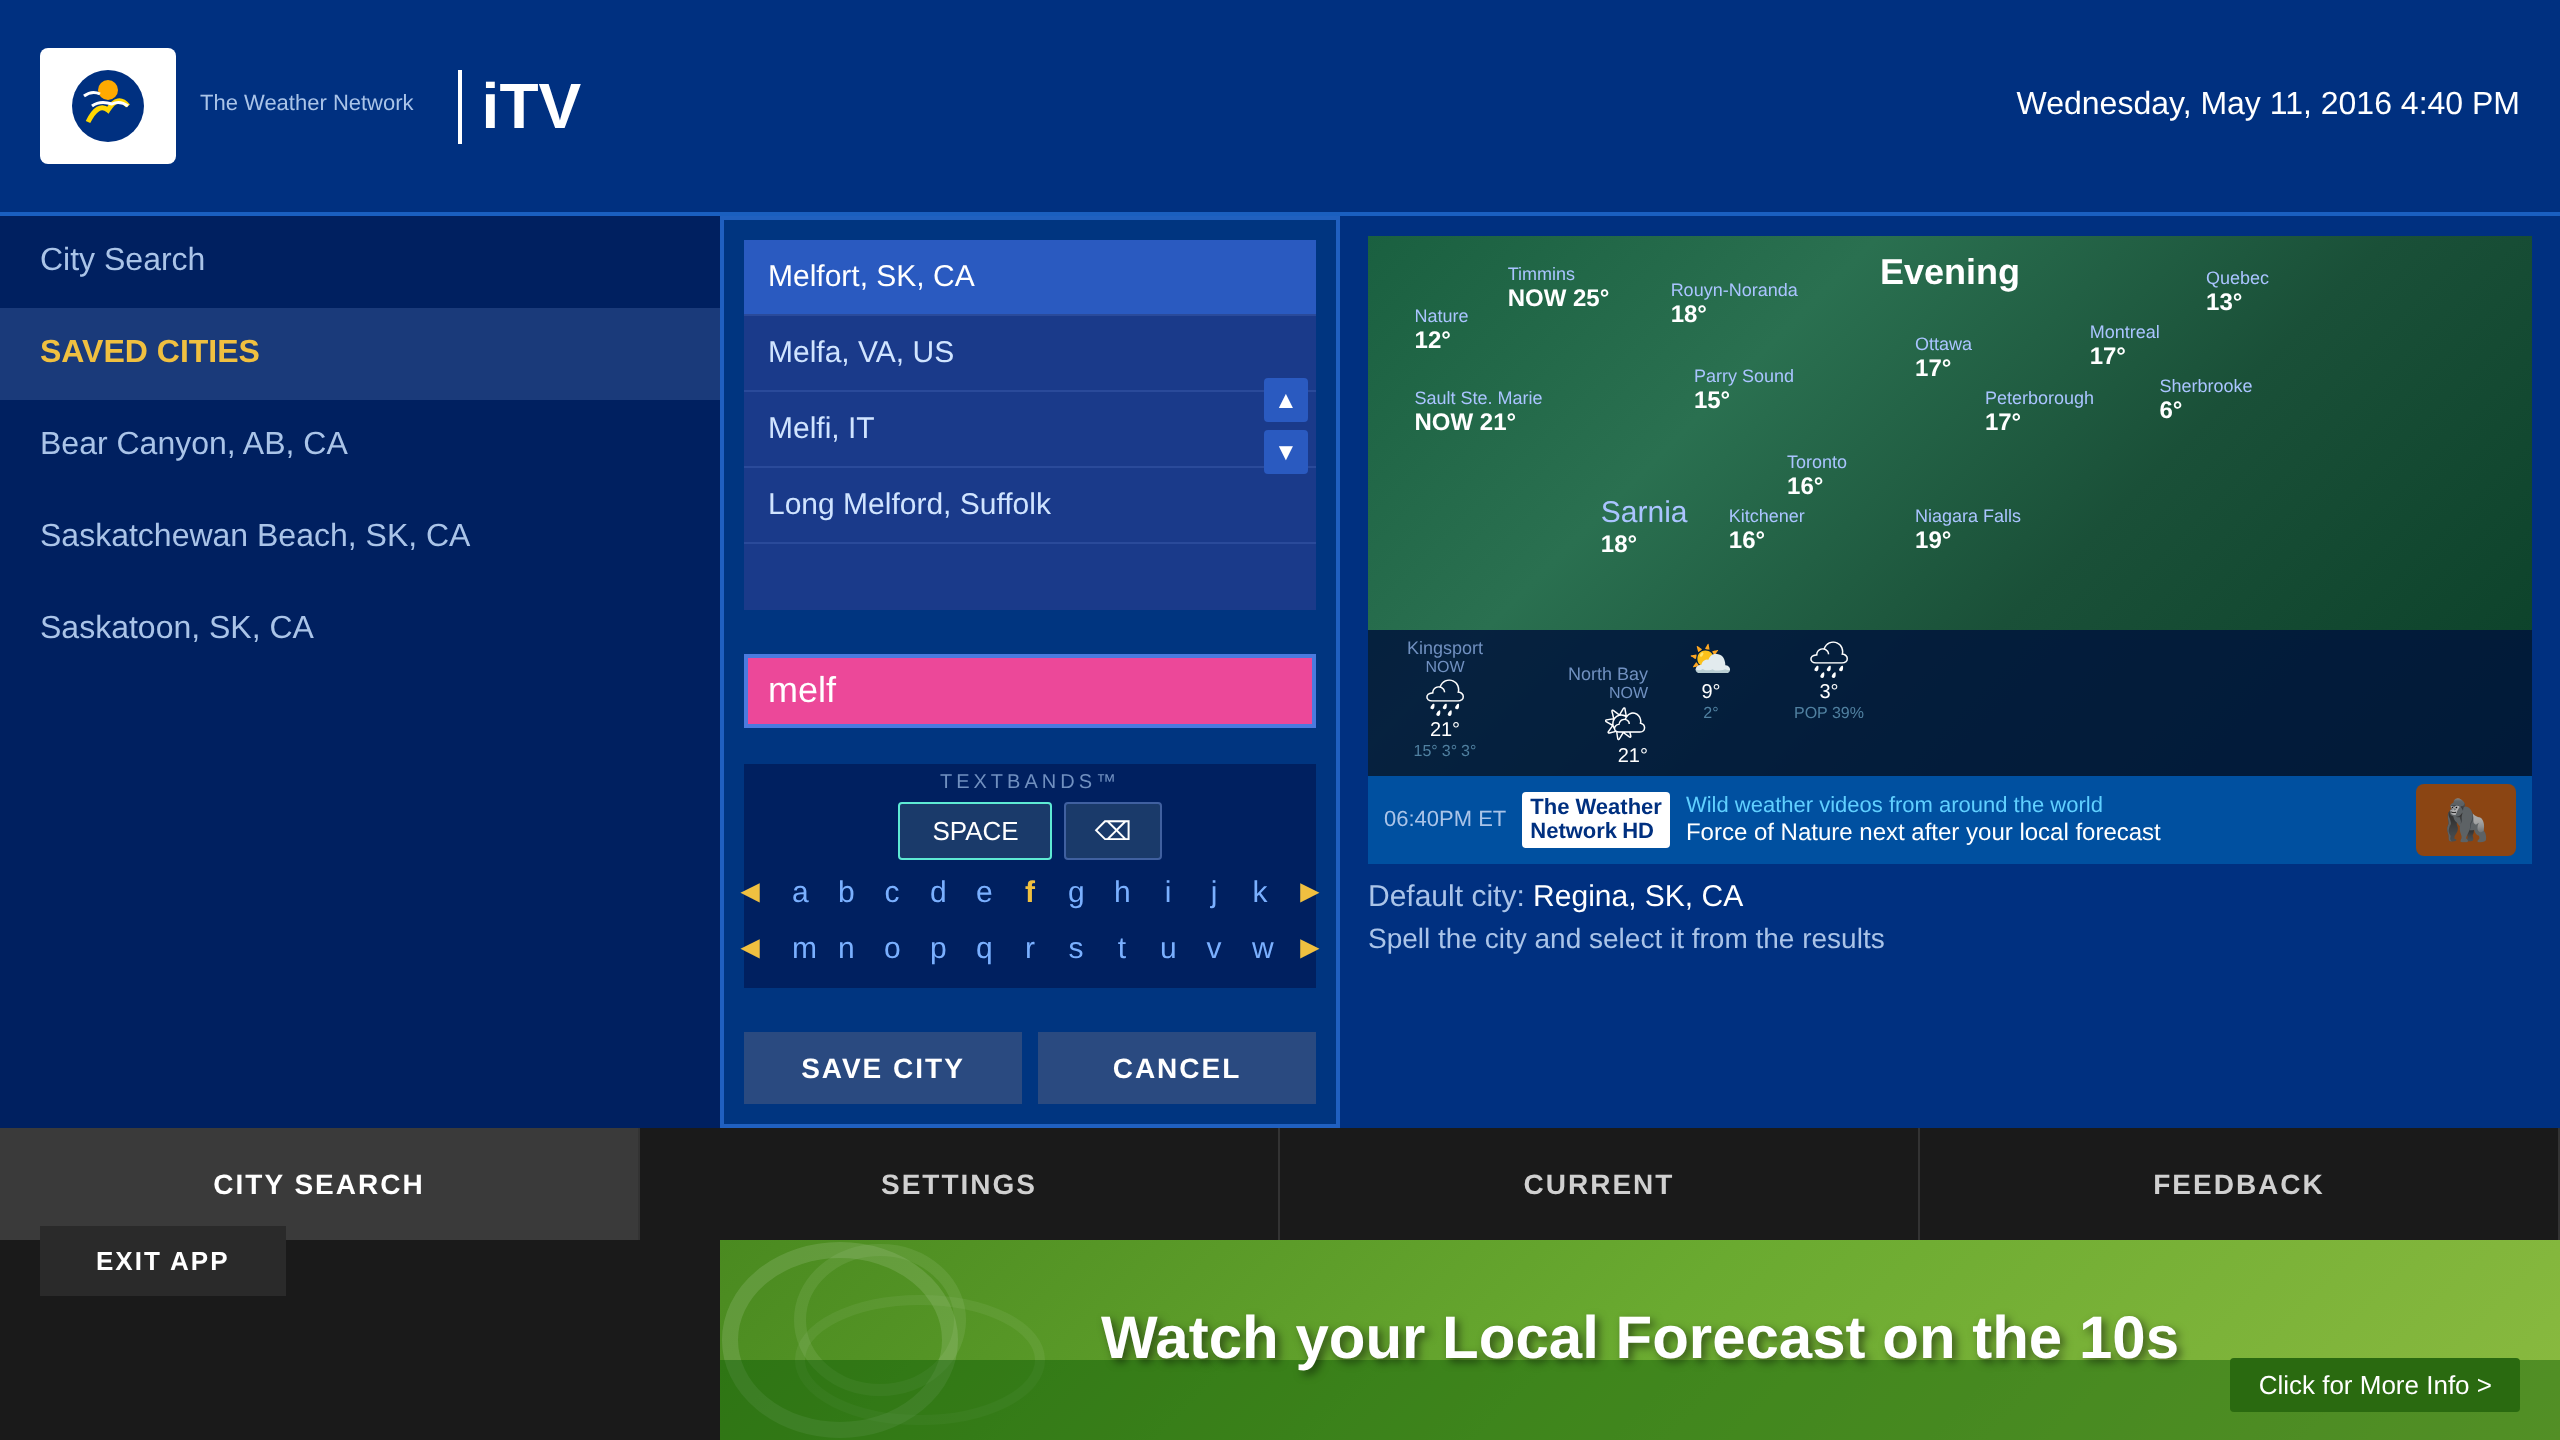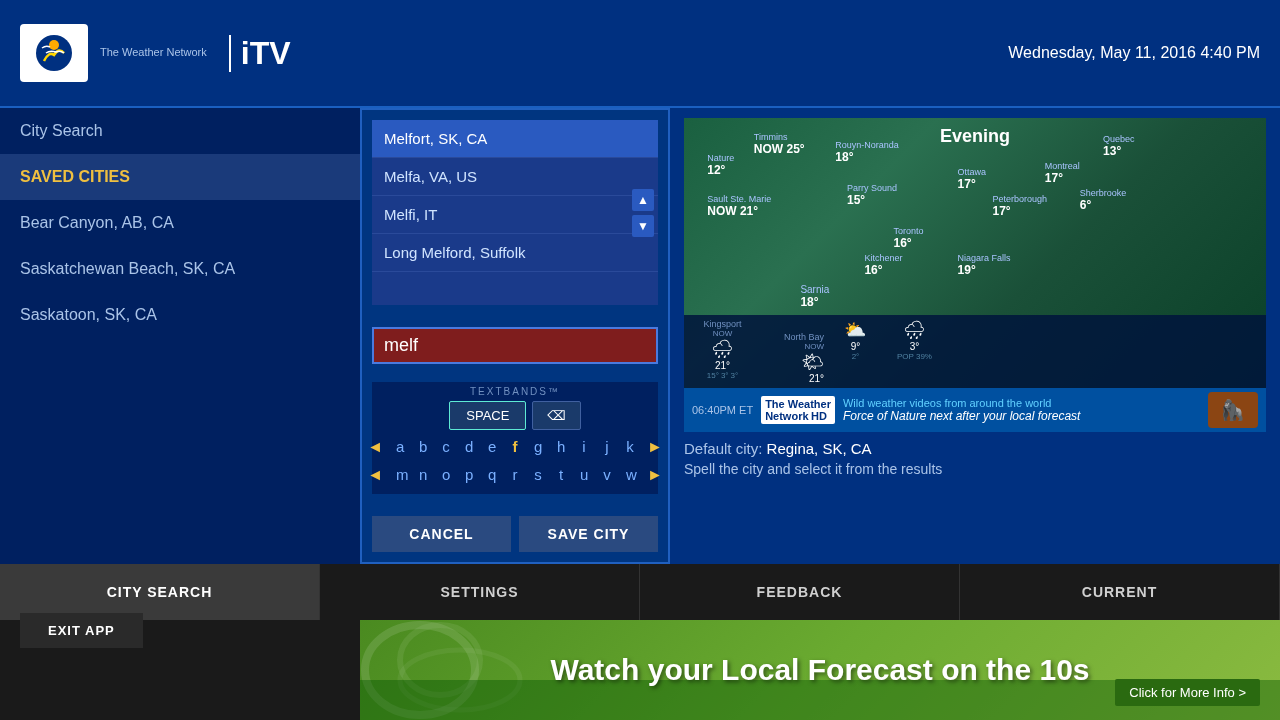--- a/index.html
+++ b/index.html
@@ -133,21 +133,21 @@
       align-items: center;
       justify-content: center;
       cursor: pointer;
       font-size: 12px;
       color: white;
       border-radius: 2px;
     }
 
     
     #search-input-field {
-      background: #7f1d1d;
+      background: #ec4899;
       border: 2px solid #4a7adf;
       color: white;
       font-size: 18px;
       padding: 6px 10px;
       outline: none;
       width: 100%;
     }
 
     
     #keyboard-area {
@@ -511,22 +511,22 @@
         <span class="key-btn">s</span>
         <span class="key-btn">t</span>
         <span class="key-btn">u</span>
         <span class="key-btn">v</span>
         <span class="key-btn">w</span>
         <span class="nav-arrow">►</span>
       </div>
     </div>
 
     <div id="action-buttons">
+      <button id="save-btn" class="action-btn">SAVE CITY</button>
       <button id="cancel-btn" class="action-btn">CANCEL</button>
-      <button id="save-btn" class="action-btn">SAVE CITY</button>
     </div>
   </div>
 
   <div id="weather-panel">
 
     <div id="weather-map">
       <div id="map-bg"></div>
       <div id="map-title">Evening</div>
       <div class="weather-map-cities">
 
@@ -560,21 +560,21 @@
         </div>
         <div class="city-marker" style="top:28%;left:53%;">
           <div style="font-size:9px;color:#aac4ff;">Peterborough</div>
           <div class="city-temp">17°</div>
         </div>
         <div class="city-marker" style="top:28%;left:4%;">
           <div style="font-size:9px;color:#aac4ff;">Sault Ste. Marie</div>
           <div class="city-temp">NOW 21°</div>
         </div>
         <div class="city-marker" style="top:48%;left:20%;">
-          <div style="font-size:10px;color:#aac4ff;margin-top:36px;">Sarnia</div>
+          <div style="font-size:15px;color:#aac4ff;">Sarnia</div>
           <div class="city-temp">18°</div>
         </div>
         <div class="city-marker" style="top:40%;left:36%;">
           <div style="font-size:9px;color:#aac4ff;">Toronto</div>
           <div class="city-temp">16°</div>
         </div>
         <div class="city-marker" style="top:50%;left:31%;">
           <div style="font-size:9px;color:#aac4ff;">Kitchener</div>
           <div class="city-temp">16°</div>
         </div>
@@ -621,42 +621,42 @@
       </div>
     </div>
 
     <div id="ticker">
       <span id="ticker-time">06:40PM  ET</span>
       <div id="ticker-logo">
         <span>The Weather<br>Network</span> <span>HD</span>
       </div>
       <div style="flex:1;">
         <div style="color:#60d0ff;font-size:11px;">Wild weather videos from around the world</div>
-        <div style="font-size:12px;font-style:italic;">Force of Nature next after your local forecast</div>
+        <div style="font-size:12px;">Force of Nature next after your local forecast</div>
       </div>
       <div id="ticker-gorilla">🦍</div>
     </div>
 
     <div id="city-info">
       <div id="default-city-line">
         <span id="default-city-label">Default city:</span>
         <span id="default-city-value">Regina, SK, CA</span>
       </div>
       <div id="spell-instruction">Spell the city and select it from the results</div>
     </div>
   </div>
 </div>
 
 <div id="bottom-area">
 
   <div id="bottom-nav">
     <div class="nav-tab active">CITY SEARCH</div>
     <div class="nav-tab">SETTINGS</div>
+    <div class="nav-tab">CURRENT</div>
     <div class="nav-tab">FEEDBACK</div>
-    <div class="nav-tab">CURRENT</div>
   </div>
 
   <div style="display:flex;height:100px;">
 
     <div style="width:360px;background:#1a1a1a;display:flex;align-items:flex-start;padding:10px 20px;">
       <button id="exit-btn" style="background:#2a2a2a;color:white;border:none;padding:10px 28px;font-size:13px;font-weight:bold;letter-spacing:1px;cursor:pointer;">EXIT APP</button>
     </div>
 
     <div id="ad-banner" style="flex:1;">
       <svg id="ad-swirl" viewBox="0 0 200 100">

